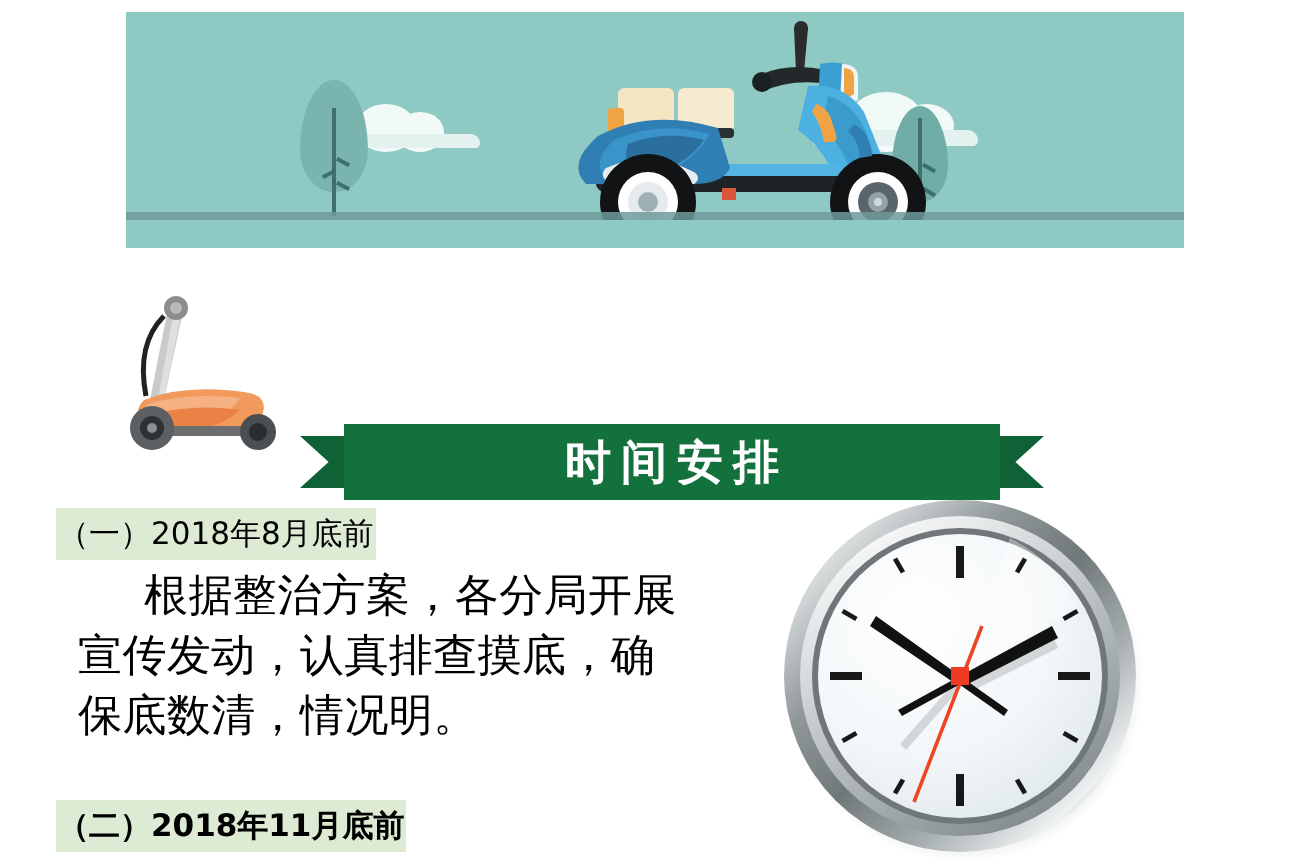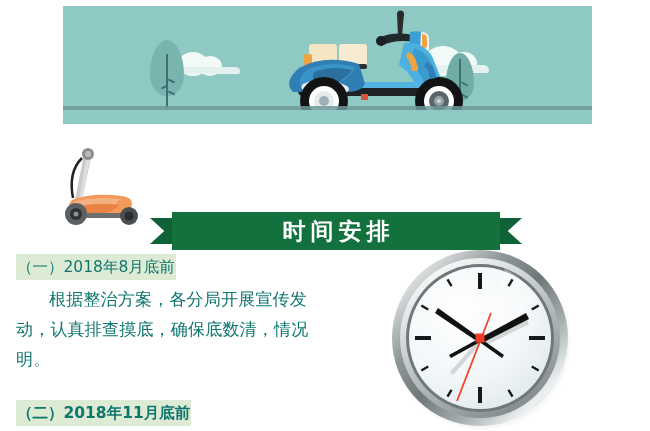--- a/index.html
+++ b/index.html
@@ -135,41 +135,42 @@
     position: absolute;
     left: 44px;
     top: 148px;
     width: 100px;
     height: 80px;
   }
 
   
   #body-text {
     position: absolute;
-    left: 16px;
+    left: 28px;
     top: 254px;
     width: 320px;
-    color: #0f766e;
+    color: #000000;
   }
   .clause-heading {
     font-size: 15.5px;
     line-height: 26px;
     display: inline-block;
     background: #ddebd4;
     padding: 0 1px;
     white-space: nowrap;
     font-family: "DejaVu Sans", "Liberation Sans", sans-serif;
   }
   .clause-body {
-    font-size: 17px;
+    font-size: 22px;
     line-height: 30px;
     text-indent: 33px;
     margin-top: 4px;
     letter-spacing: .2px;
     font-family: "DejaVu Sans", "Liberation Sans", sans-serif;
+    margin-left: 11px;
   }
   #clause-two-wrap { margin-top: 26px; font-weight: bold; }
 
   
   #clock {
     position: absolute;
     left: 387px;
     top: 245px;
     width: 186px;
     height: 186px;

